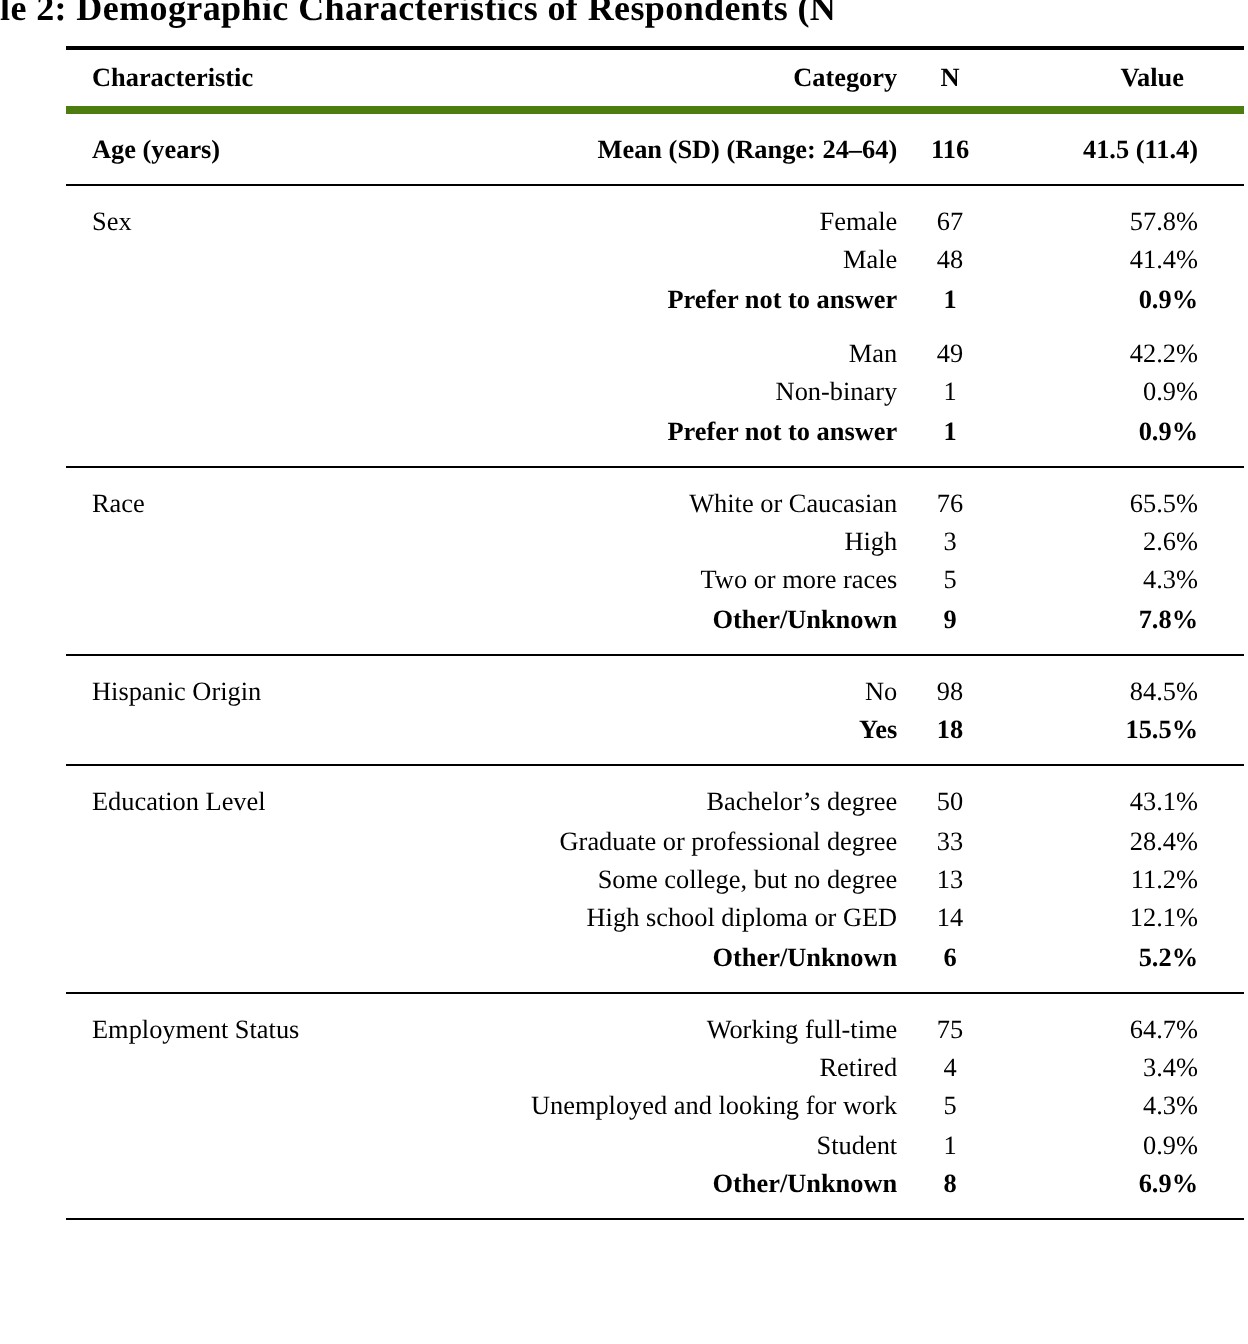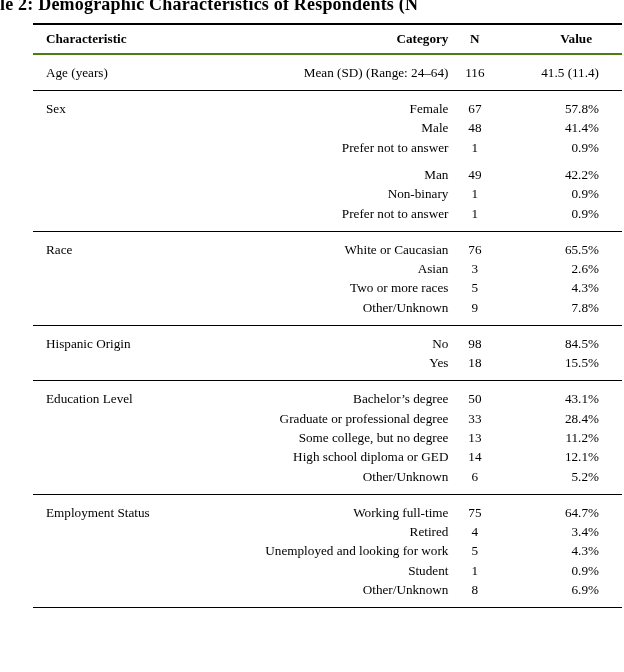--- a/index.html
+++ b/index.html
@@ -23,32 +23,32 @@
     width: 589px;
   }
   table {
     border-collapse: collapse;
     width: 100%;
     font-size: 13.2px;
     line-height: 15px;
   }
   thead th {
     border-top: 2px solid #000;
-    border-bottom: 2px solid #4d7c0f;
+    border-bottom: 4px solid #4d7c0f;
     font-weight: bold;
     padding: 6px 0 7px 0;
     text-align: left;
     vertical-align: bottom;
   }
   td {
     padding: 2.2px 0;
     vertical-align: top;
   }
   tr.group-first td { border-top: 1px solid #000; padding-top: 10px; }
-  tr.group-last td { padding-bottom: 10px; }
+  tr.group-last td { padding-bottom: 10px; font-weight: bold; }
   .col-char  { width: 158px; padding-left: 13px; text-align: left; }
   .col-cat   { width: 266px; text-align: right; }
   .col-n     { width: 56px;  text-align: center; }
   .col-val   { width: 96px;  text-align: right; padding-right: 23px; margin-top: 25px; }
   th.col-char { padding-left: 13px; }
   th.col-n    { text-align: center; }
   th.col-val  { text-align: right; padding-right: 30px; }
   table { border-bottom: 1px solid #000; }
 </style>
 </head>
@@ -112,21 +112,21 @@
             <td class="col-val">0.9%</td>
           </tr>
           <tr class="group-first">
             <td class="col-char">Race</td>
             <td class="col-cat">White or Caucasian</td>
             <td class="col-n">76</td>
             <td class="col-val">65.5%</td>
           </tr>
           <tr>
             <td class="col-char"></td>
-            <td class="col-cat">Asian</td>
+            <td class="col-cat">High</td>
             <td class="col-n">3</td>
             <td class="col-val">2.6%</td>
           </tr>
           <tr>
             <td class="col-char"></td>
             <td class="col-cat">Two or more races</td>
             <td class="col-n">5</td>
             <td class="col-val">4.3%</td>
           </tr>
           <tr class="group-last">

